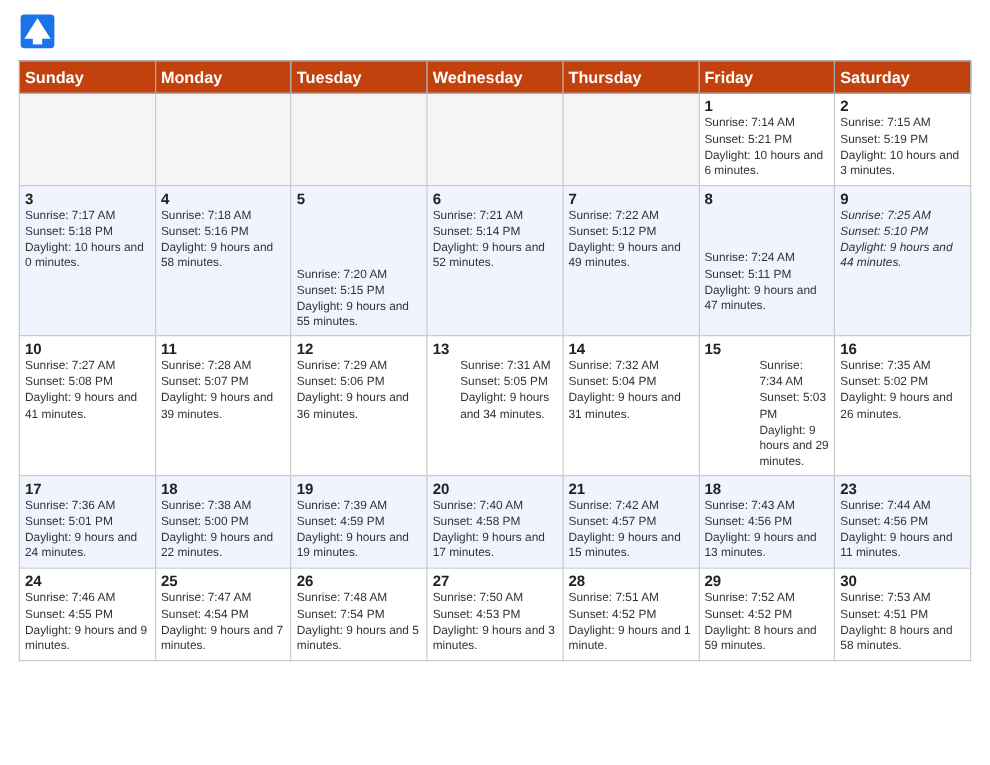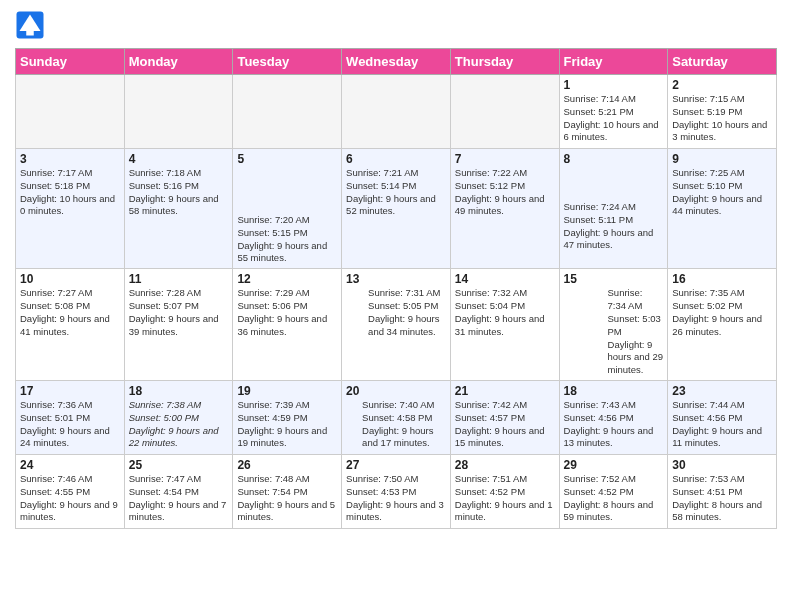--- a/index.html
+++ b/index.html
@@ -55,21 +55,21 @@
     }
     .location {
       font-size: 14px;
       color: #444;
     }
     .calendar {
       width: 100%;
       border-collapse: collapse;
     }
     .calendar th {
-      background-color: #ec4899;
+      background-color: #c2410c;
       color: #fff;
       font-size: 13px;
       font-weight: bold;
       padding: 5px 4px;
       text-align: left;
       border: 1px solid #aaa;
     }
     .calendar td {
       border: 1px solid #ccc;
       vertical-align: top;
@@ -185,21 +185,21 @@
 Daylight: 9 hours and 49 minutes.</div>
           </td>
           <td>
             <span class="day-num">8</span>
             <div class="day-info" style="white-space: pre-line; margin-top: 35px;">Sunrise: 7:24 AM
 Sunset: 5:11 PM
 Daylight: 9 hours and 47 minutes.</div>
           </td>
           <td>
             <span class="day-num">9</span>
-            <div class="day-info" style="white-space: pre-line;">Sunrise: 7:25 AM
+            <div class="day-info" style="white-space: pre-line; font-style: italic;">Sunrise: 7:25 AM
 Sunset: 5:10 PM
 Daylight: 9 hours and 44 minutes.</div>
           </td>
         </tr>
         <tr>
           <td>
             <span class="day-num">10</span>
             <div class="day-info" style="white-space: pre-line;">Sunrise: 7:27 AM
 Sunset: 5:08 PM
 Daylight: 9 hours and 41 minutes.</div>
@@ -243,33 +243,33 @@
         </tr>
         <tr class="row-alt">
           <td>
             <span class="day-num">17</span>
             <div class="day-info" style="white-space: pre-line;">Sunrise: 7:36 AM
 Sunset: 5:01 PM
 Daylight: 9 hours and 24 minutes.</div>
           </td>
           <td>
             <span class="day-num">18</span>
-            <div class="day-info" style="white-space: pre-line; font-style: italic;">Sunrise: 7:38 AM
+            <div class="day-info" style="white-space: pre-line;">Sunrise: 7:38 AM
 Sunset: 5:00 PM
 Daylight: 9 hours and 22 minutes.</div>
           </td>
           <td>
             <span class="day-num">19</span>
             <div class="day-info" style="white-space: pre-line;">Sunrise: 7:39 AM
 Sunset: 4:59 PM
 Daylight: 9 hours and 19 minutes.</div>
           </td>
           <td>
             <span class="day-num">20</span>
-            <div class="day-info" style="white-space: pre-line; margin-left: 16px;">Sunrise: 7:40 AM
+            <div class="day-info" style="white-space: pre-line;">Sunrise: 7:40 AM
 Sunset: 4:58 PM
 Daylight: 9 hours and 17 minutes.</div>
           </td>
           <td>
             <span class="day-num">21</span>
             <div class="day-info" style="white-space: pre-line;">Sunrise: 7:42 AM
 Sunset: 4:57 PM
 Daylight: 9 hours and 15 minutes.</div>
           </td>
           <td>

